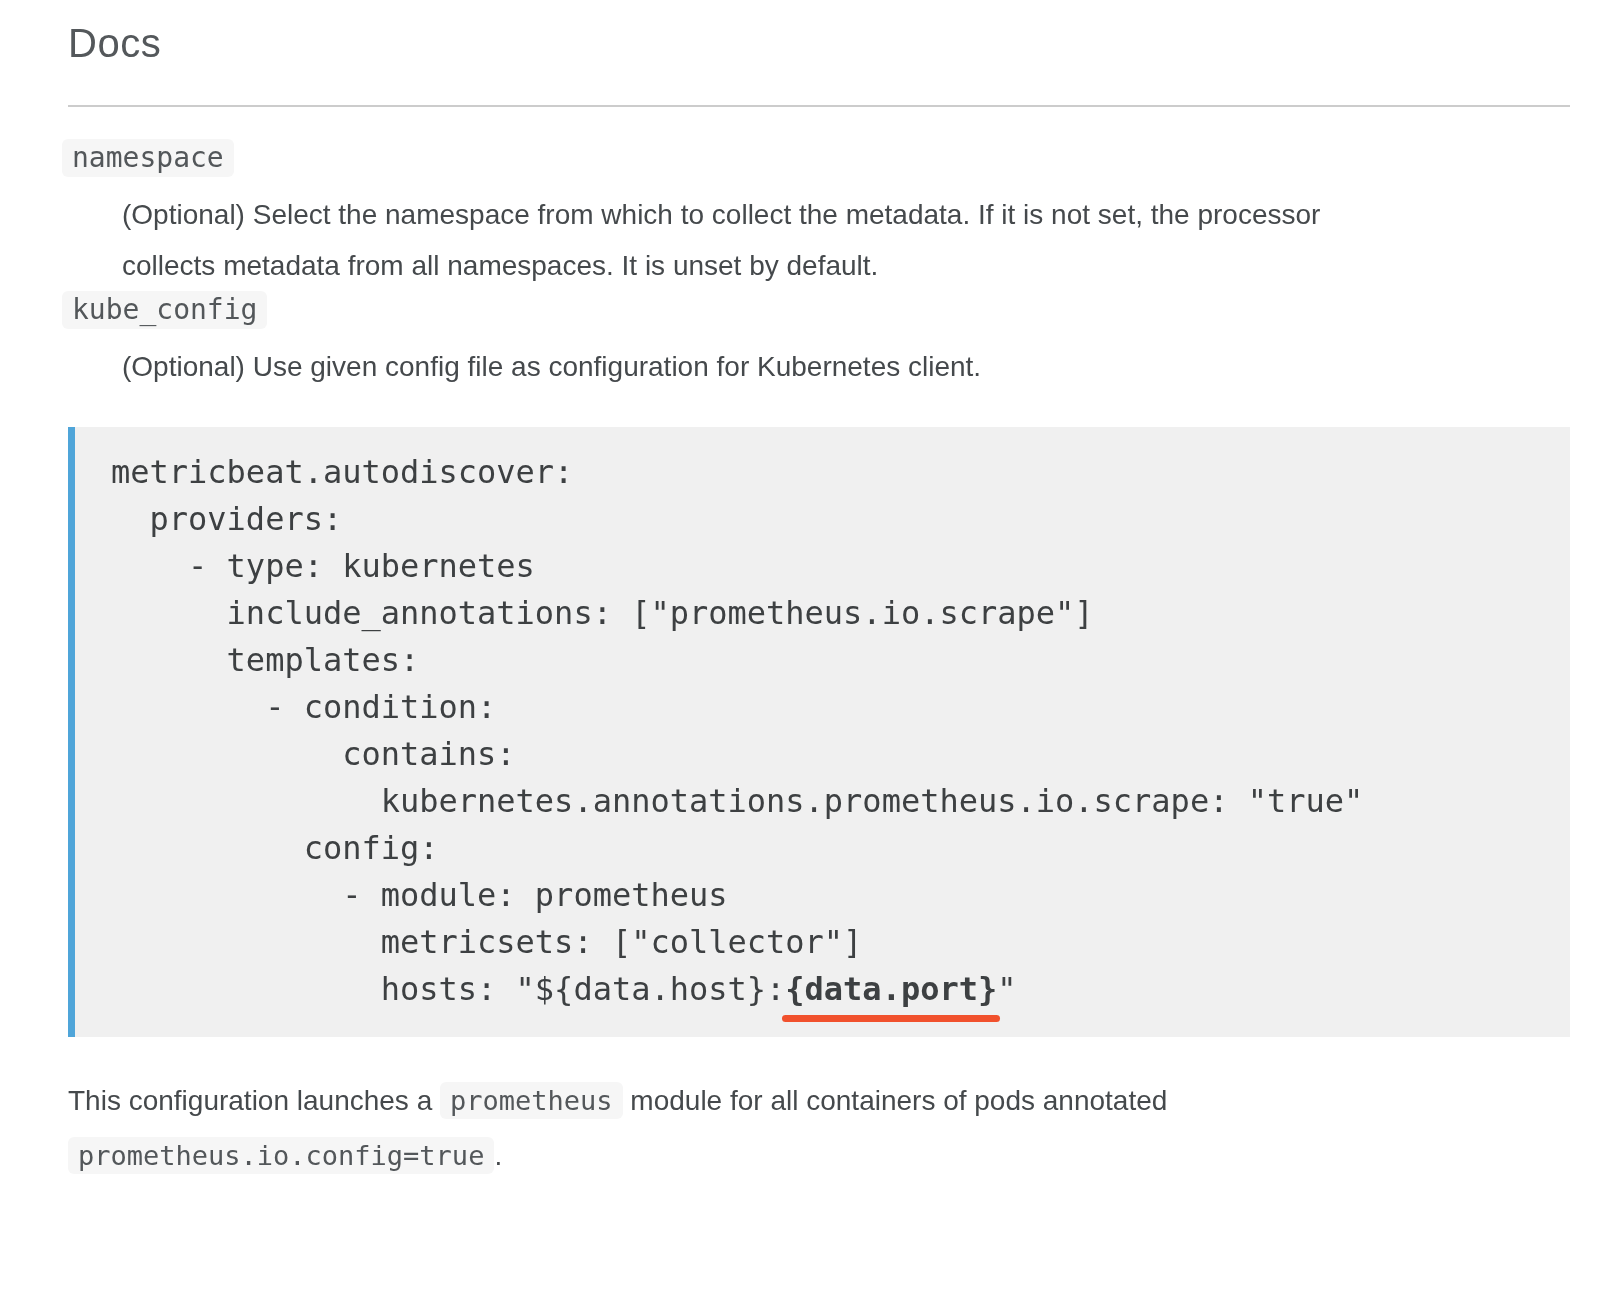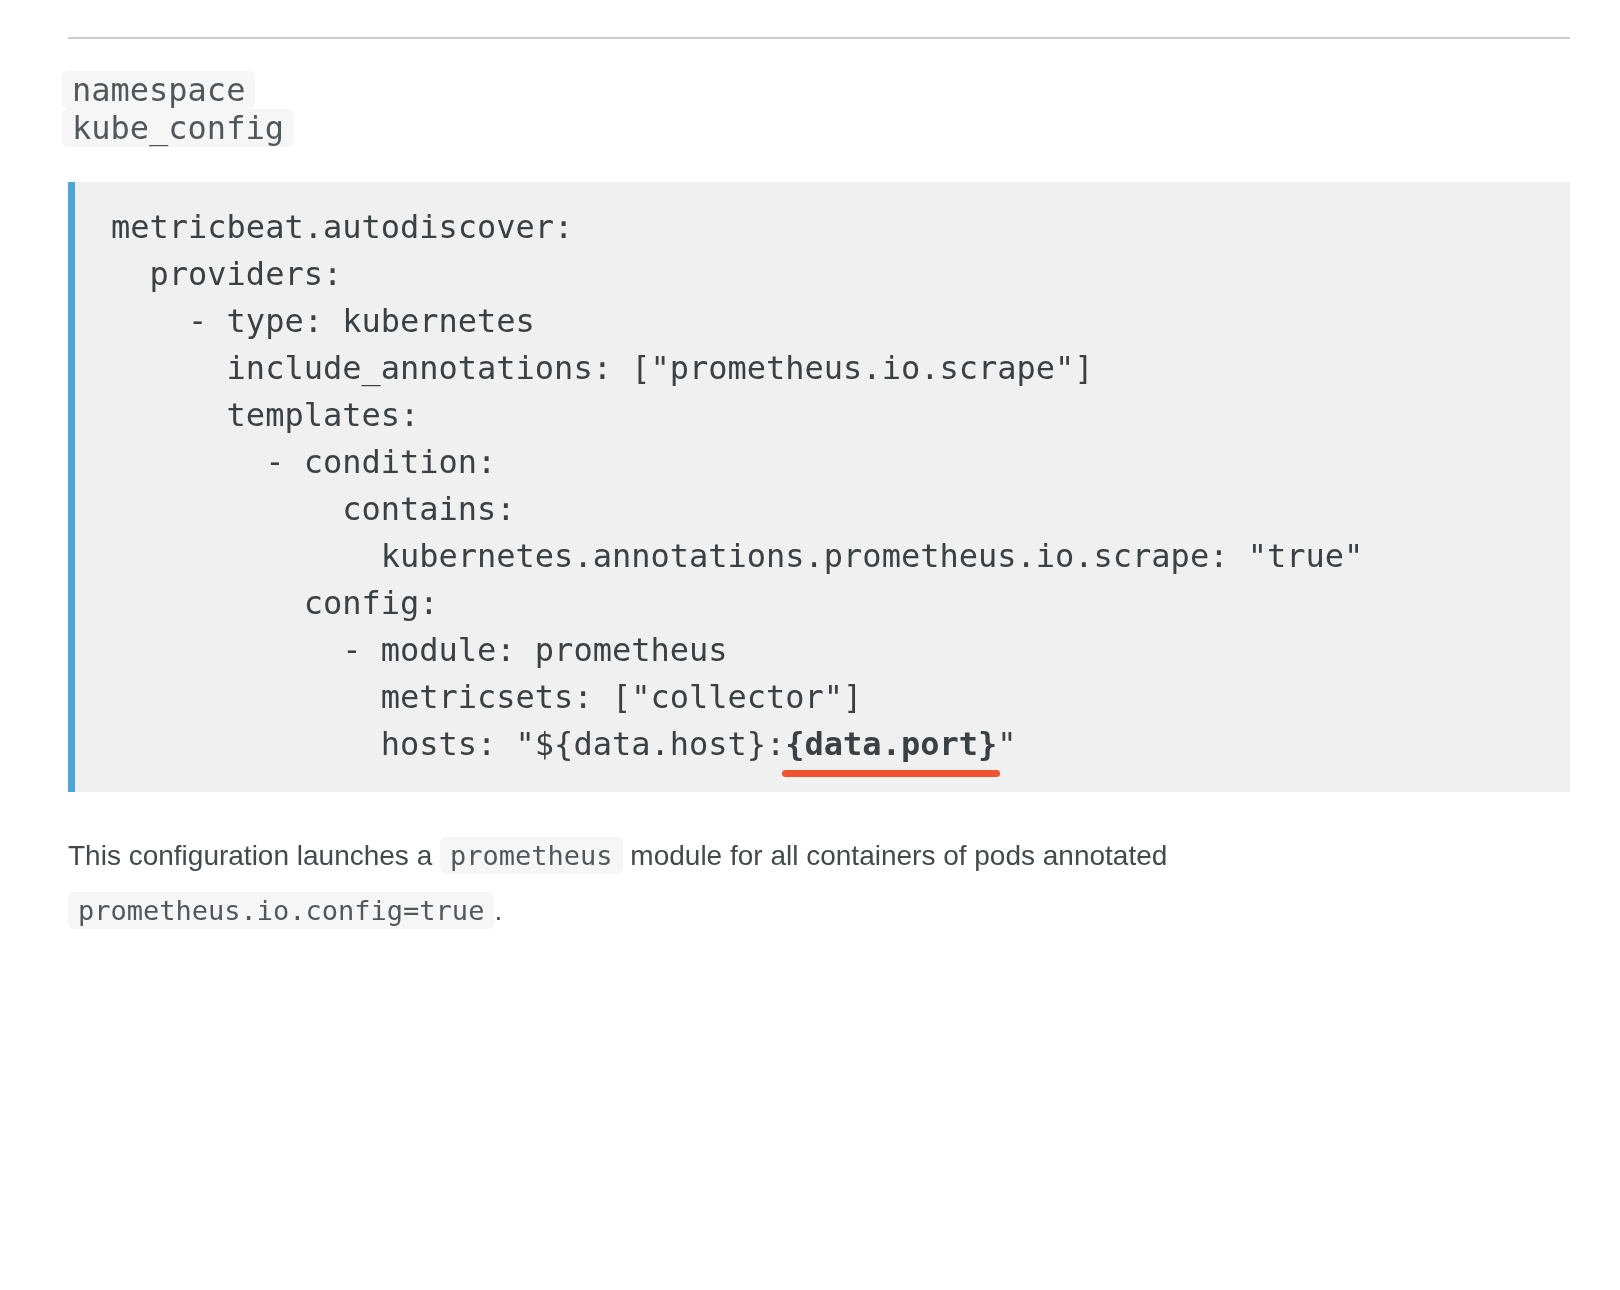--- a/index.html
+++ b/index.html
@@ -34,21 +34,21 @@
   }
   dt + dd + dt { }
   code.term-code, code.inline-code {
     font-family: "DejaVu Sans Mono", monospace;
     background: #f6f6f6;
     border-radius: 6px;
     color: #53575a;
   }
   code.term-code {
     display: inline-block;
-    font-size: 32px;
+    font-size: 28px;
     line-height: 38px;
     padding: 0 10px;
     margin-left: -6px;
   }
   dd {
     margin: 12px 0 0 54px;
     font-size: 28px;
     line-height: 51px;
   }
   p.intro {
@@ -91,31 +91,34 @@
     font-size: 27px;
     padding: 3px 10px;
     text-align: center;
   }
 </style>
 </head>
 <body>
 
 <div class="content">
 
+  <h1 class="page-title">Docs</h1>
 
   <hr class="divider">
 
   <dl class="def-list">
   <dt>
     <code class="term-code">namespace</code>
   </dt>
+  <dd>(Optional) Select the namespace from which to collect the metadata. If it is not set, the processor<br>collects metadata from all namespaces. It is unset by default.</dd>
 
   <dt>
     <code class="term-code">kube_config</code>
   </dt>
+  <dd>(Optional) Use given config file as configuration for Kubernetes client.</dd>
 </dl>
 
 
   <div class="codeblock" style="border-left-color: rgb(79, 165, 217);">
     <pre><div class="code-line">metricbeat.autodiscover:</div><div class="code-line">  providers:</div><div class="code-line">    - type: kubernetes</div><div class="code-line">      include_annotations: ["prometheus.io.scrape"]</div><div class="code-line">      templates:</div><div class="code-line">        - condition:</div><div class="code-line">            contains:</div><div class="code-line">              kubernetes.annotations.prometheus.io.scrape: "true"</div><div class="code-line">          config:</div><div class="code-line">            - module: prometheus</div><div class="code-line">              metricsets: ["collector"]</div><div class="code-line">              hosts: "${data.host}:<span class="annot-underline">{data.port}</span>"</div></pre>
   </div>
 
   <p class="closing">This configuration launches a <code class="inline-code">prometheus</code> module for all containers of pods annotated<br><code class="inline-code">prometheus.io.config=true</code>.</p>
 
 </div>

